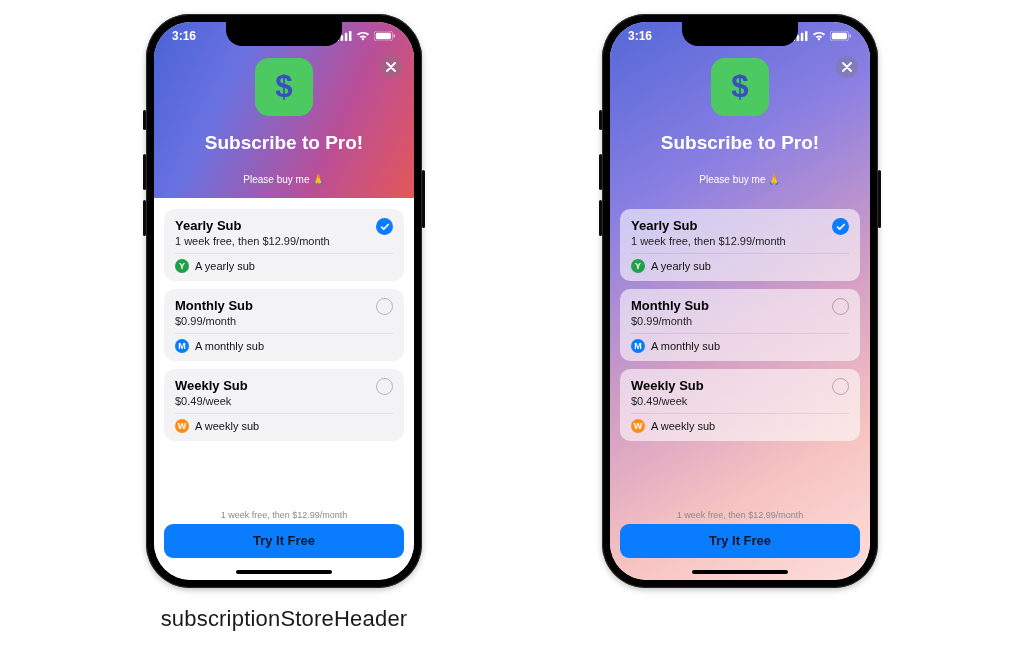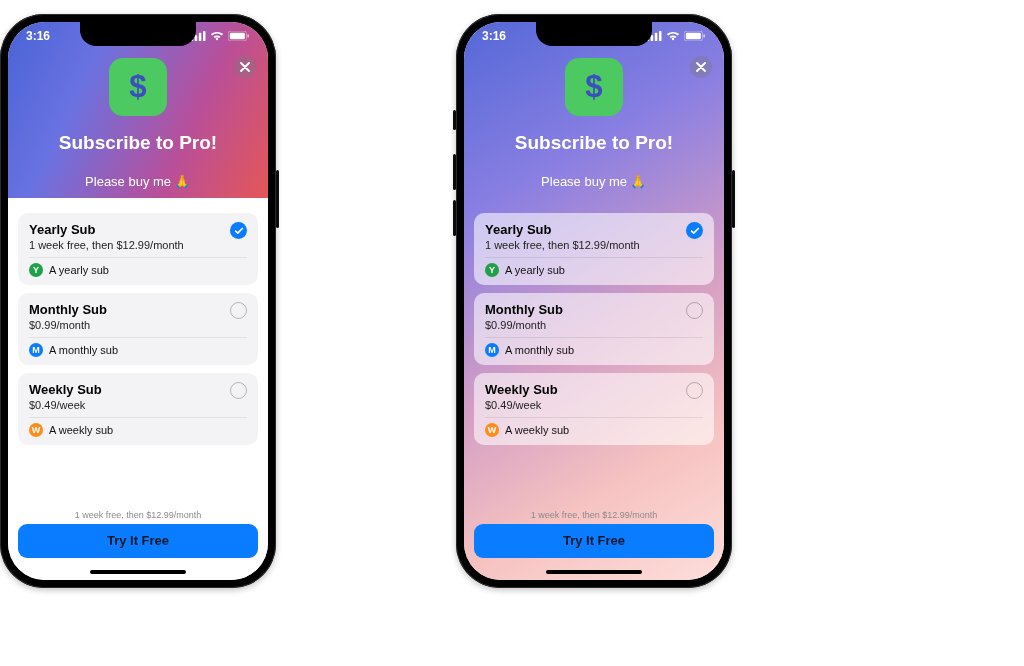--- a/index.html
+++ b/index.html
@@ -8,21 +8,21 @@
     width: 1024px;
     height: 666px;
     background: #ffffff;
     font-family: -apple-system, "Helvetica Neue", Helvetica, Arial, sans-serif;
     -webkit-font-smoothing: antialiased;
     overflow: hidden;
   }
   .stage {
     display: flex;
     flex-direction: row;
-    justify-content: flex-start;
+    justify-content: center;
     gap: 180px;
     padding-top: 14px;
   }
   .phone-col {
     display: flex;
     flex-direction: column;
     align-items: center;
   }
   .caption {
     margin-top: 18px;
@@ -133,21 +133,21 @@
     display:flex; align-items:center; justify-content:center;
   }
   .app-icon svg { width:34px; height:34px; }
   .hdr h1 {
     margin:16px;
     font-size: 19px;
     font-weight: 700;
   }
   .hdr .sub {
     margin-top: 20px;
-    font-size: 13px;
+    font-size: 10px;
     font-weight: 500;
   }
 
   
   .plans {
     position: relative;
     z-index: 20;
     margin-top: 16px;
     padding: 8px 10px;
   }
@@ -318,20 +318,21 @@
         </div>
 
         <div class="cta-wrap">
           <div class="fine">1 week free, then $12.99/month</div>
           <div class="cta">Try It Free</div>
         </div>
 
         <div class="home-indicator"></div>
       </div>
     </div>
+    <div class="caption">subscriptionStoreHeader</div>
   </div>
 
   <div class="phone-col">
     <div class="phone">
       <div class="side-btn btn-silence"></div>
       <div class="side-btn btn-volup"></div>
       <div class="side-btn btn-voldn"></div>
       <div class="side-btn btn-power"></div>
       <div class="screen">
         <div class="notch"></div>

